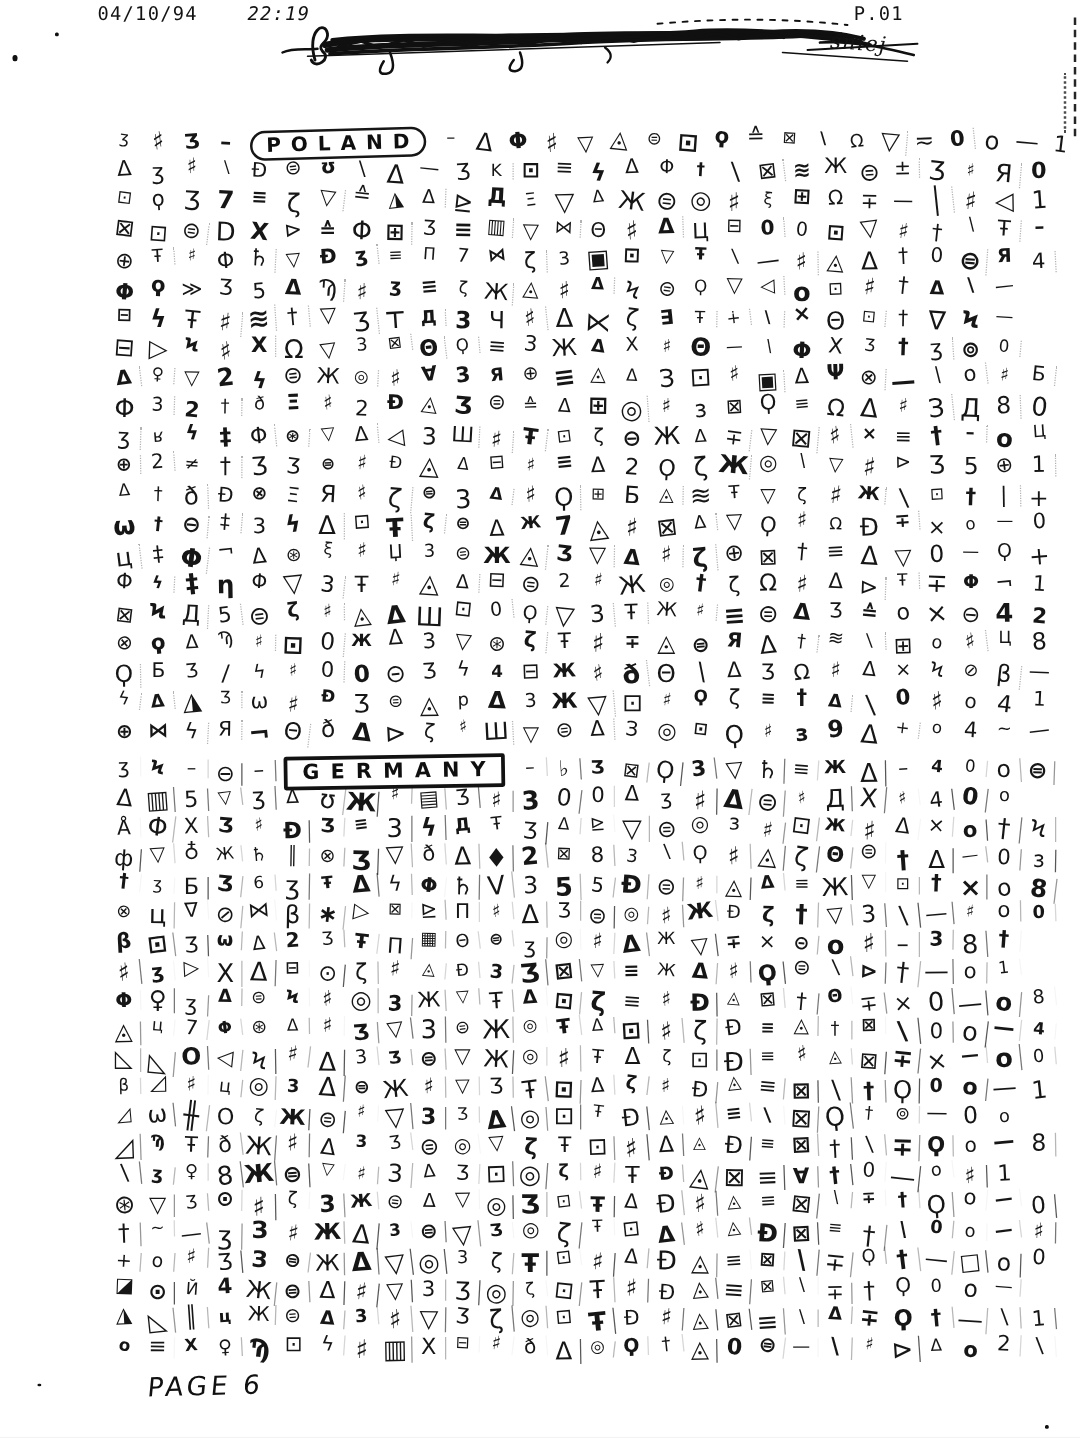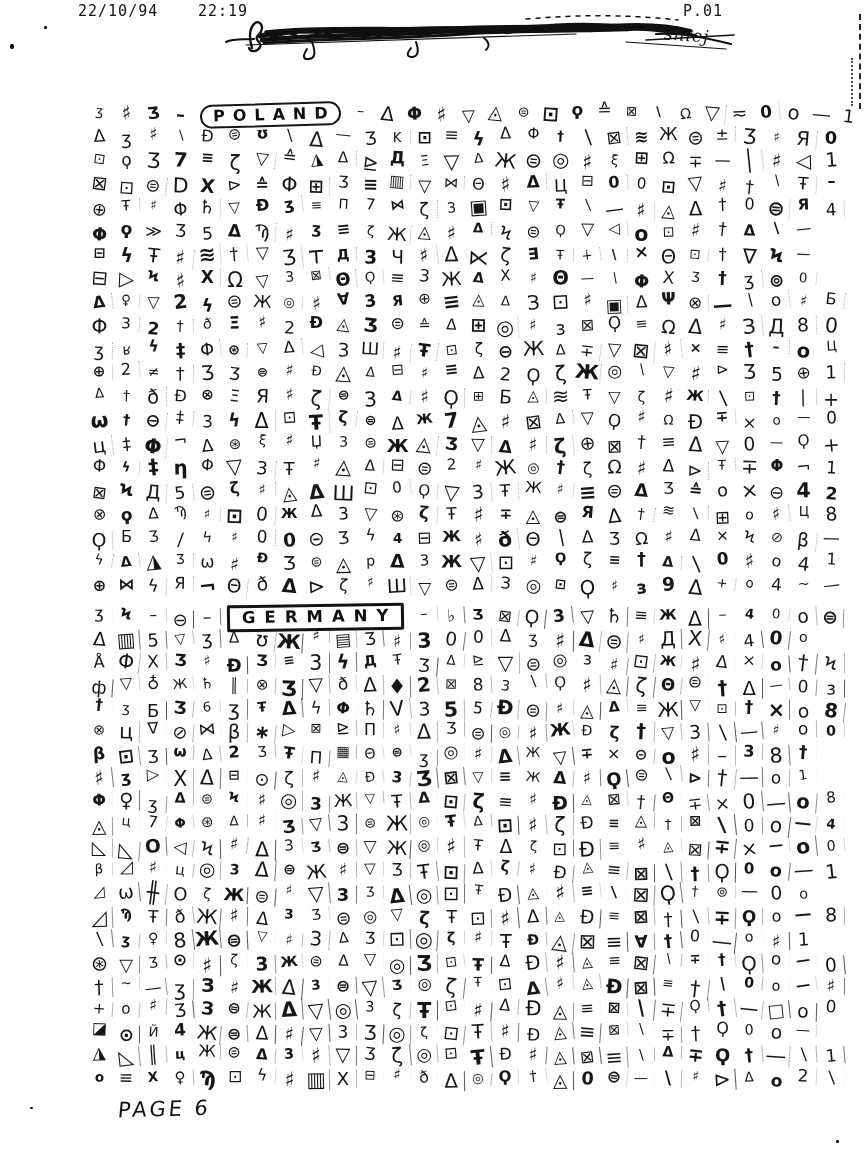--- a/index.html
+++ b/index.html
@@ -7,21 +7,21 @@
     position:relative;width:864px;height:1150px;margin:0 auto;
     background:#ffffff;overflow:hidden;
     font-family:"DejaVu Sans",sans-serif;color:#161616;
   }
   
   .fax-header span{
     position:absolute;top:2px;
     font-family:"DejaVu Sans Mono",monospace;font-size:15px;color:#131313;
     letter-spacing:1px;white-space:nowrap;
   }
-  .fh-date{left:78px;} .fh-time{left:198px;} .fh-page{left:683px;}
+  .fh-date{left:78px;} .fh-time{left:198px;font-style:italic;} .fh-page{left:683px;}
 
   
   .scribble{position:absolute;left:224px;top:10px;width:520px;height:52px;}
   .scribble svg{position:absolute;left:0;top:0;}
   .scribble-tail{
     position:absolute;left:440px;top:15px;
     font-family:"DejaVu Serif",serif;font-style:italic;font-size:17px;
     color:#141414;transform:rotate(4deg);letter-spacing:1px;
   }
 
@@ -61,21 +61,21 @@
   .noise{position:absolute;background:#101010;border-radius:40%;}
   .edge-dash{position:absolute;border-left:2px dashed #000;opacity:.85;}
   .edge-dot{position:absolute;border-left:2px dotted #000;opacity:.7;}
 </style>
 </head>
 <body>
 
 <div class="page">
 
   <div class="fax-header">
-    <span class="fh-date">22/10/94</span>
+    <span class="fh-date">04/10/94</span>
     <span class="fh-time">22:19</span>
     <span class="fh-page">P.01</span>
   </div>
 
   <div class="scribble">
     <svg width="520" height="52" viewBox="0 0 520 52">
       <g stroke="#101010" fill="none" stroke-linecap="round">
         <path d="M2,32 C10,28 20,30 30,29" stroke-width="2"></path>
         <path d="M28,38 C21,14 36,6 38,17 C39,25 29,25 34,31 C42,37 28,46 25,38" stroke-width="2.3"></path>
         <path d="M36,26 C72,18 122,22 172,20 C232,17 282,20 332,16 C372,13 422,18 457,22" stroke-width="5"></path>

